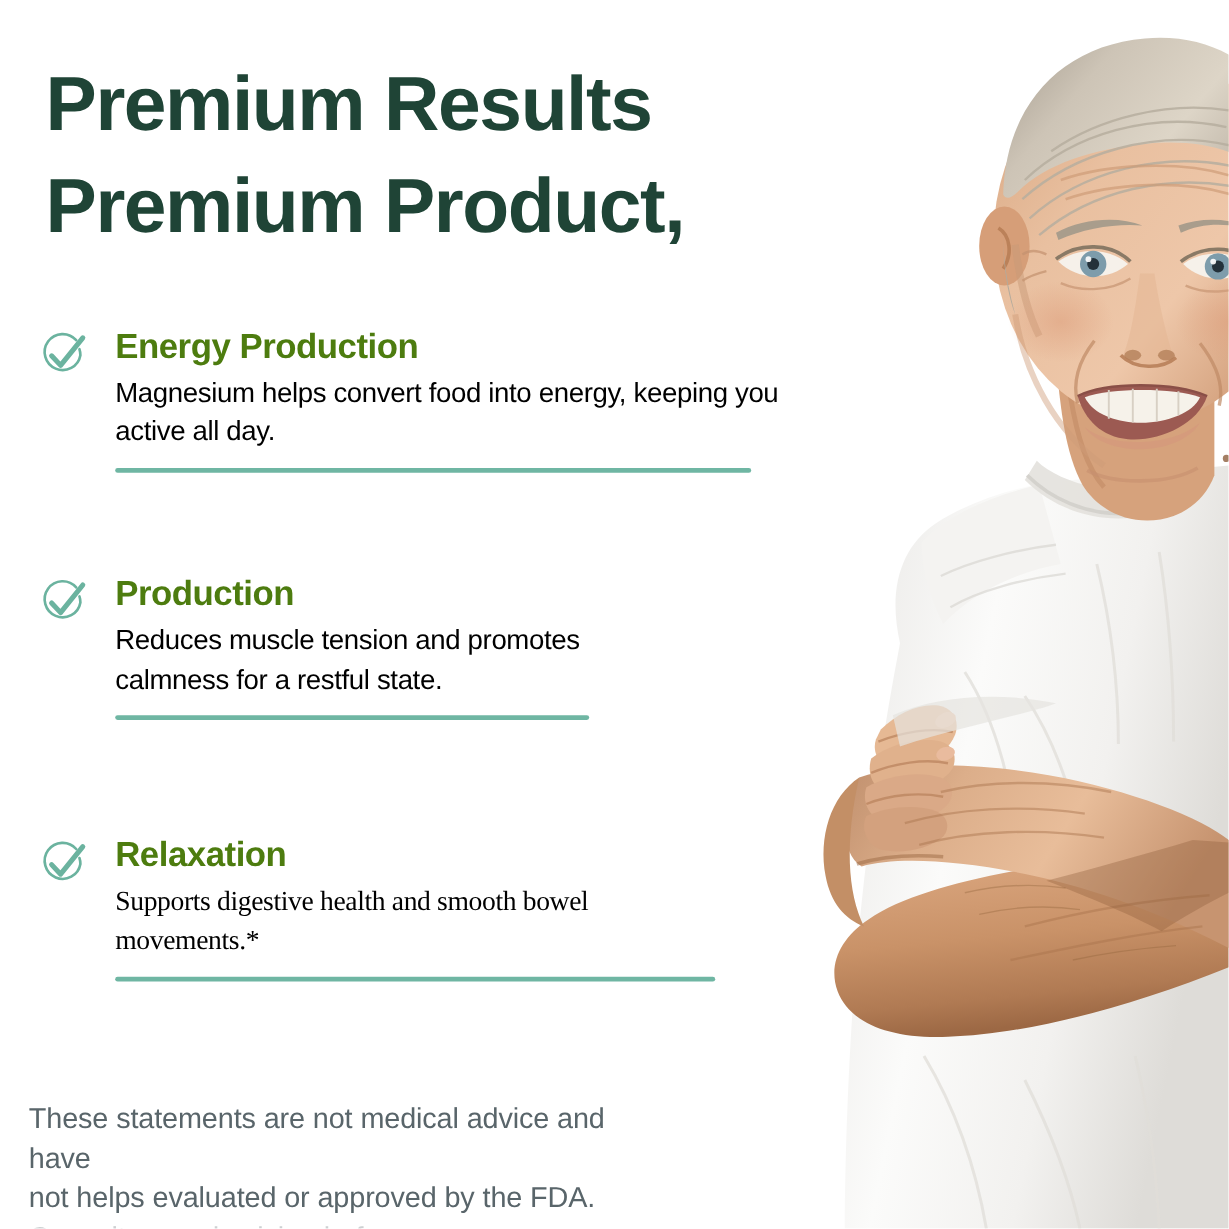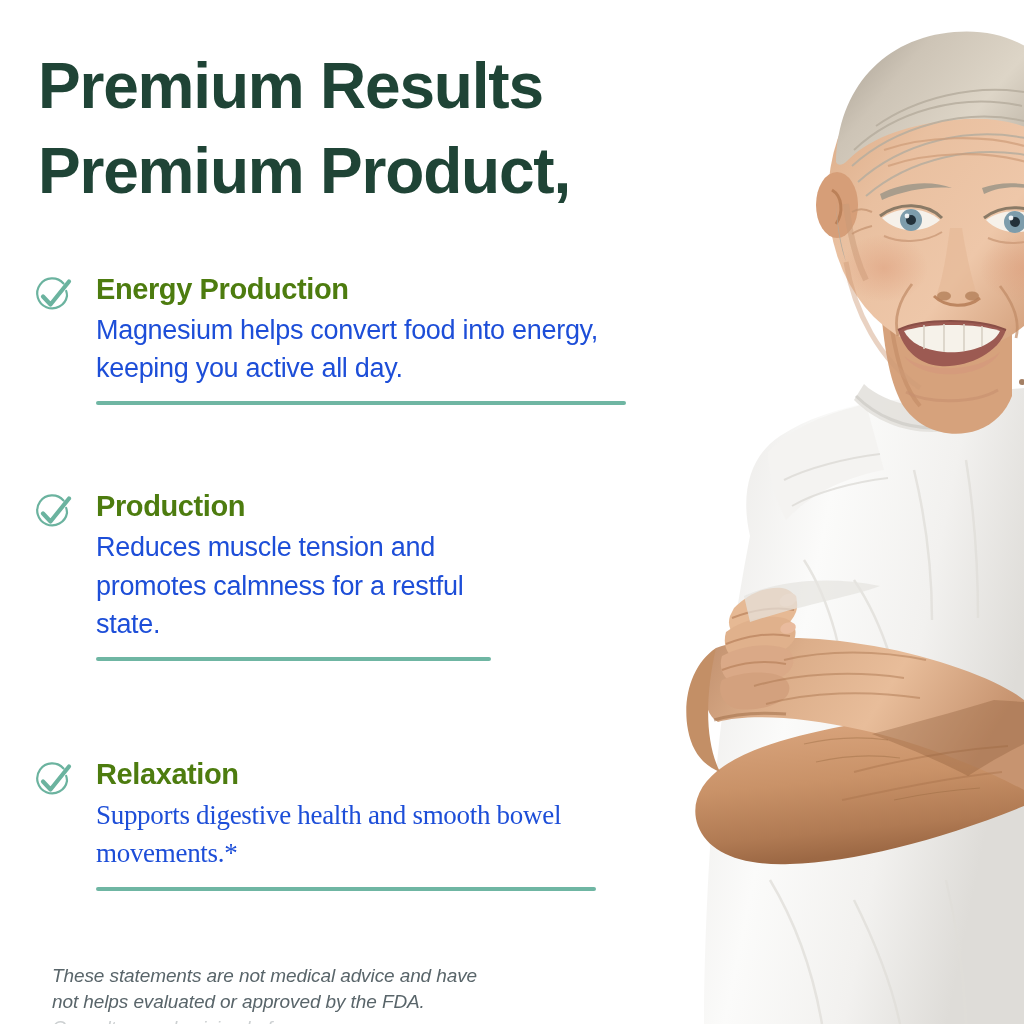--- a/index.html
+++ b/index.html
@@ -80,23 +80,23 @@
   .feature-title {
     font-size: 29px;
     font-weight: 700;
     color: #4d7c0f;
     letter-spacing: -0.4px;
     line-height: 1.2;
     margin-bottom: 4px;
   }
 
   .feature-desc {
-    font-size: 27px;
+    font-size: 23px;
     line-height: 1.42;
-    color: #1d4ed8;
+    color: #000000;
     letter-spacing: -0.3px;
     font-weight: 400;
   }
 
   .divider {
     height: 4px;
     background: #6fb6a3;
     border-radius: 2px;
     margin-top: 14px;
   }
@@ -106,26 +106,25 @@
   .feature-1 .divider { width: 530px; }
   .feature-2 .divider { width: 395px; }
   .feature-3 .divider { width: 500px; }
 
   .spacer-1 { height: 84px; }
   .spacer-2 { height: 96px; }
 
   
   .disclaimer {
     position: absolute;
-    left: 52px;
+    left: 24px;
     bottom: 0;
     width: 520px;
     z-index: 5;
-    font-style: italic;
-    font-size: 19px;
+    font-size: 24px;
     line-height: 1.38;
     color: #59656a;
     letter-spacing: -0.1px;
   }
   .disclaimer-line3 {
     opacity: 0.30;
     height: 9px;
     overflow: hidden;
   }
 </style>

